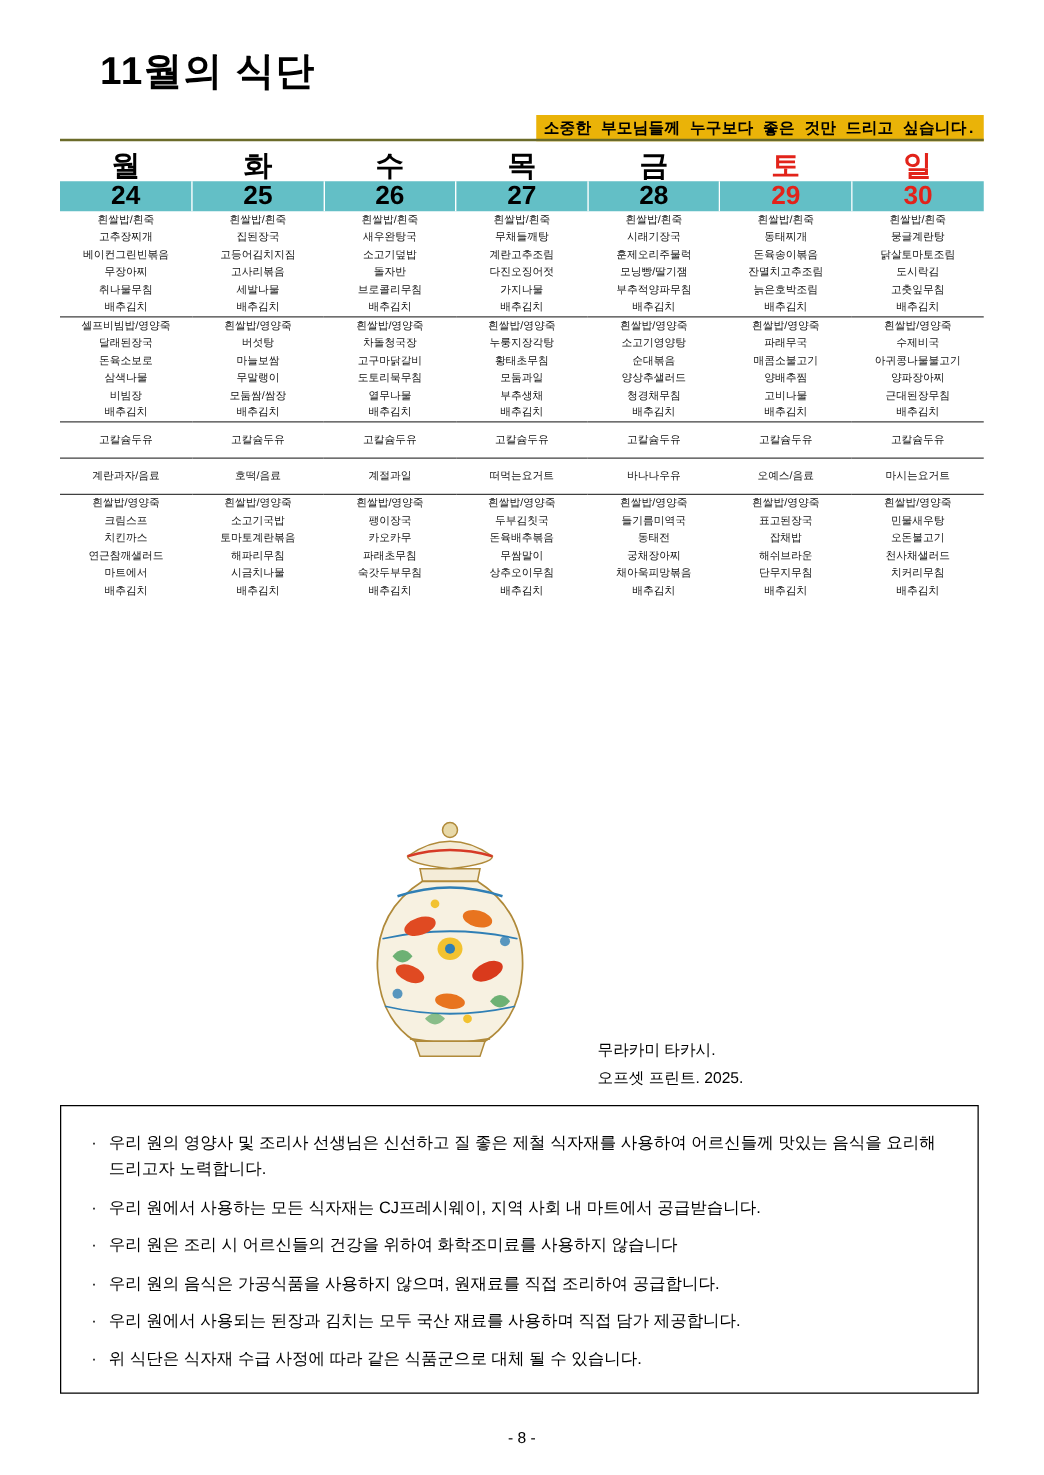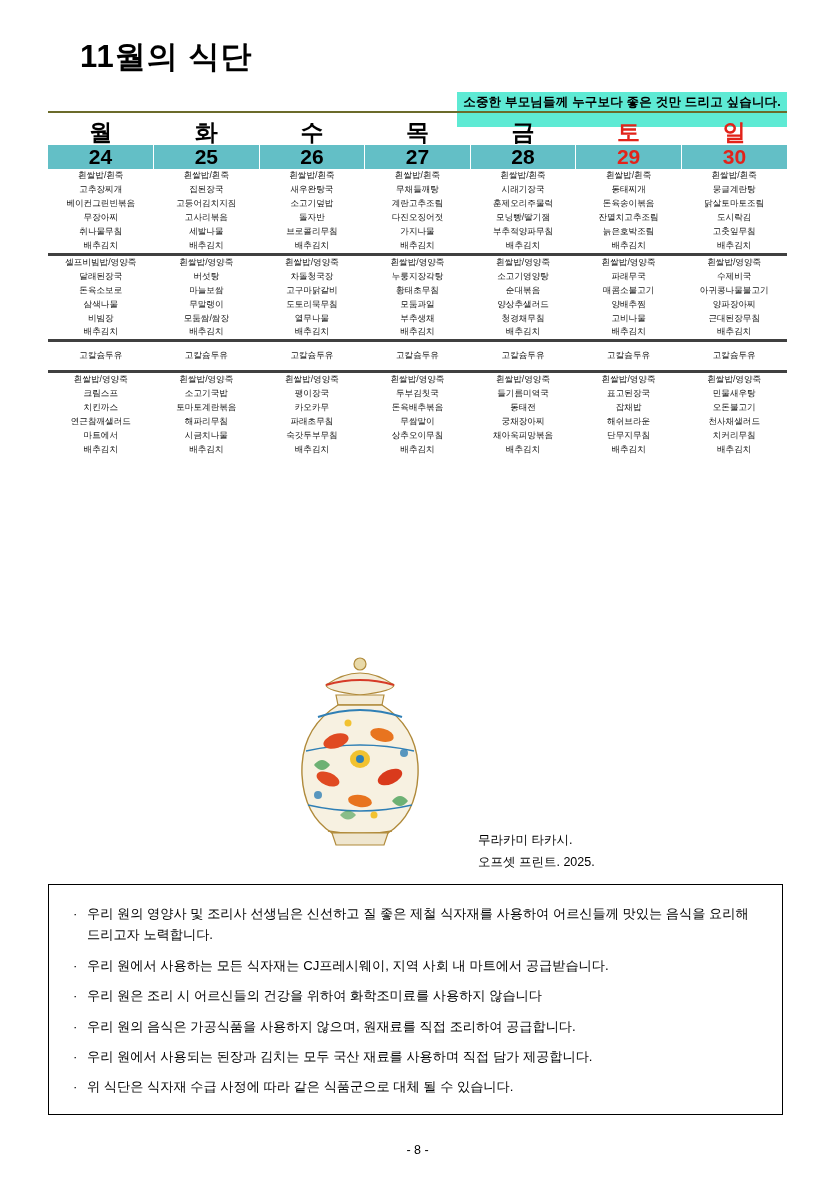--- a/index.html
+++ b/index.html
@@ -30,26 +30,27 @@
     margin-left: 32px;
   }
   .tagline-wrap {
     position: absolute;
     right: 48px;
     top: 92px;
     text-align: right;
   }
   .tagline {
     display: inline-block;
-    background: #5eead4;
+    background: #eab308;
     color: #000;
     font-size: 12.5px;
     font-weight: bold;
-    padding: 2px 6px 16px 6px;
+    padding: 2px 6px 2px 6px;
     letter-spacing: 0.2px;
+    font-family: Liberation Mono, monospace;
   }
   .rule {
     position: absolute;
     left: 48px;
     right: 48px;
     top: 111px;
     height: 2px;
     background: #6b6b2a;
   }
 
@@ -82,21 +83,21 @@
     border-right: 1px solid #ffffff;
   }
   .datecell.last { border-right: none; }
   .datecell.weekend { color: #e2231a; }
 
   .mealcell {
     font-size: 8.6px;
     line-height: 1.62;
     padding: 10px 2px 10px 2px;
     color: #111;
-    border-bottom: 3px solid #404040;
+    border-bottom: 1px solid #404040;
   }
   .mealcell.snack {
     padding: 7px 2px 7px 2px;
   }
   .mealcell.nb { border-bottom: none; }
   .mealcell div { white-space: nowrap; }
 
   
   .art {
     position: absolute;
@@ -316,20 +317,43 @@
             <div>고칼슘두유</div>
           </td>
           <td class="mealcell snack">
             <div>고칼슘두유</div>
           </td>
           <td class="mealcell snack">
             <div>고칼슘두유</div>
           </td>
         </tr>
         <tr>
+          <td class="mealcell snack">
+            <div>계란과자/음료</div>
+          </td>
+          <td class="mealcell snack">
+            <div>호떡/음료</div>
+          </td>
+          <td class="mealcell snack">
+            <div>계절과일</div>
+          </td>
+          <td class="mealcell snack">
+            <div>떠먹는요거트</div>
+          </td>
+          <td class="mealcell snack">
+            <div>바나나우유</div>
+          </td>
+          <td class="mealcell snack">
+            <div>오예스/음료</div>
+          </td>
+          <td class="mealcell snack">
+            <div>마시는요거트</div>
+          </td>
+        </tr>
+        <tr>
           <td class="mealcell nb">
             <div>흰쌀밥/영양죽</div>
             <div>크림스프</div>
             <div>치킨까스</div>
             <div>연근참깨샐러드</div>
             <div>마트에서</div>
             <div>배추김치</div>
           </td>
           <td class="mealcell nb">
             <div>흰쌀밥/영양죽</div>

